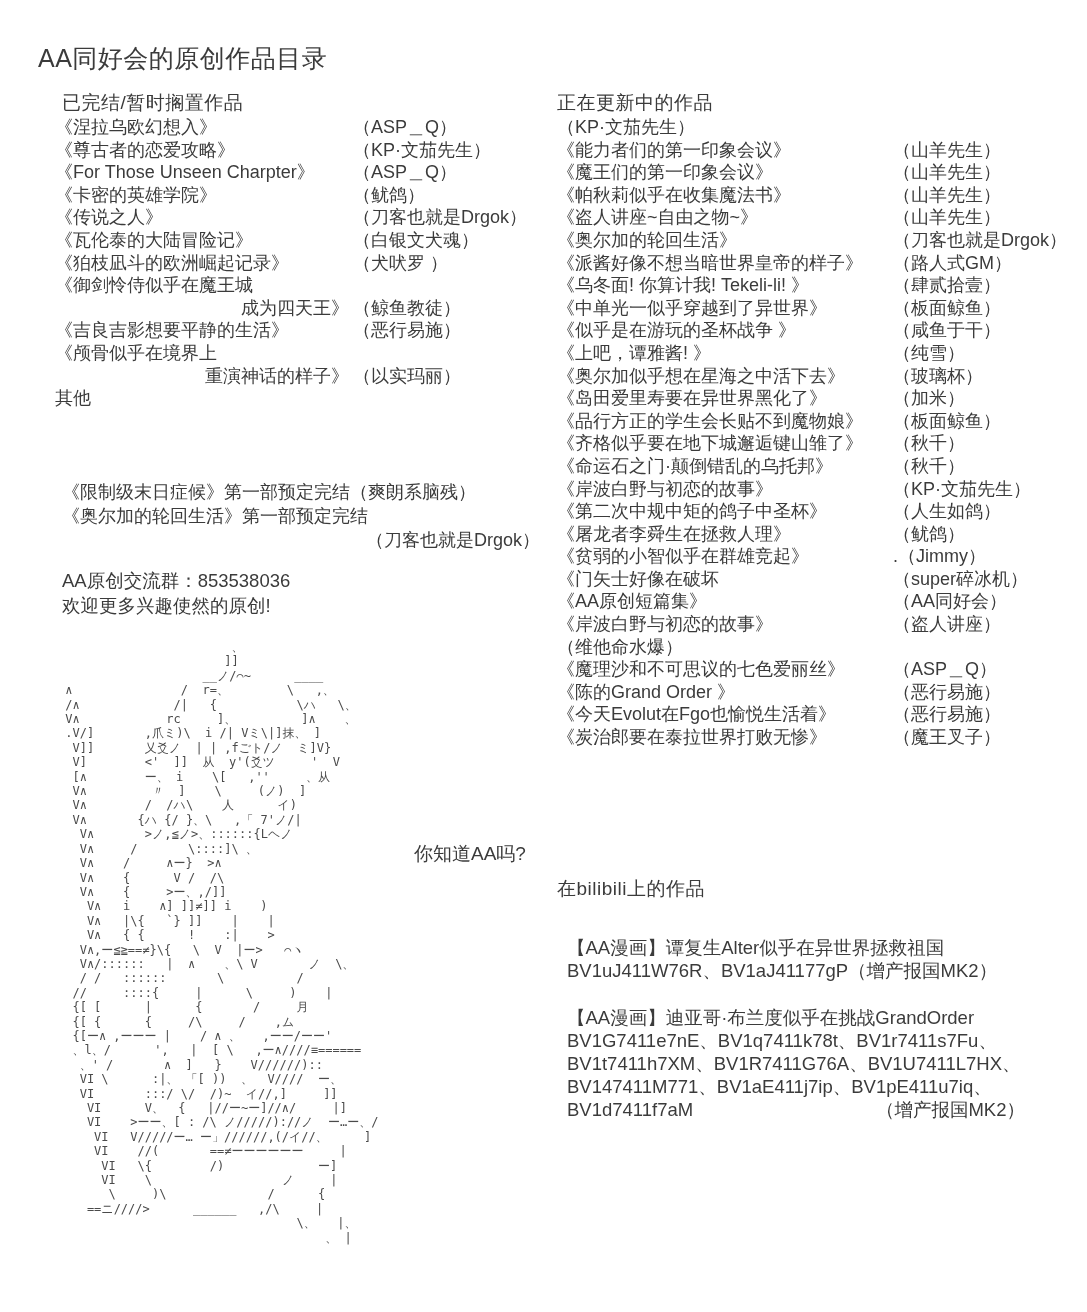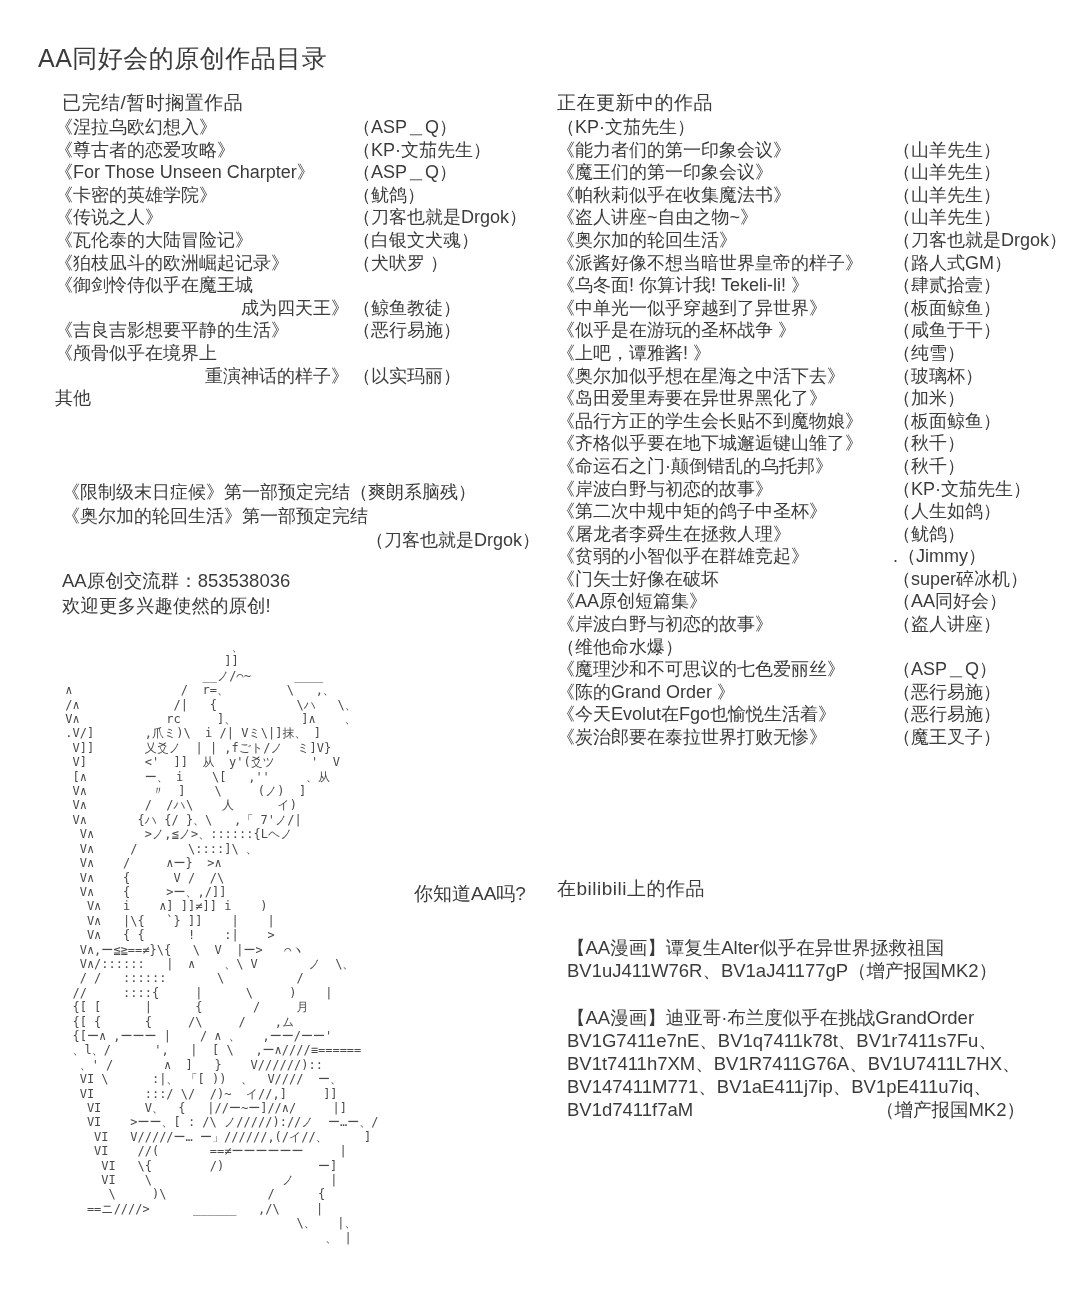--- a/index.html
+++ b/index.html
@@ -16,21 +16,21 @@
   .row{display:flex;align-items:flex-end;}
   .row .t{white-space:nowrap;}
   #finished-list .t{flex:0 0 298px;}
   #updating-list .t{flex:0 0 336px;}
   .row .t .l2{text-align:right;padding-right:4px;white-space:nowrap;}
   .row .a{white-space:nowrap;}
   .notes{position:absolute;left:62px;top:440px;width:478px;font-size:18px;line-height:24px;margin-top:40px;}
   .notes .ra{text-align:right;}
   .community{position:absolute;left:62px;top:568px;font-size:18.5px;line-height:25px;}
   .ascii{position:absolute;left:58px;top:640px;margin:0;font-family:"DejaVu Sans Mono",monospace;font-size:12px;line-height:14.4px;color:#4a4a4a;white-space:pre;}
-  .caption{position:absolute;left:414px;top:841px;font-size:19px;margin-top:40px;}
+  .caption{position:absolute;left:414px;top:841px;font-size:19px;}
   .bili{position:absolute;left:567px;top:936px;width:458px;font-size:18.5px;line-height:23px;}
   .b-entry2{margin-top:24px;}
   .pre-line{white-space:pre-line;}
   .bv-last{display:flex;justify-content:space-between;}
 </style>
 </head>
 <body>
 
 <div class="page">
 

